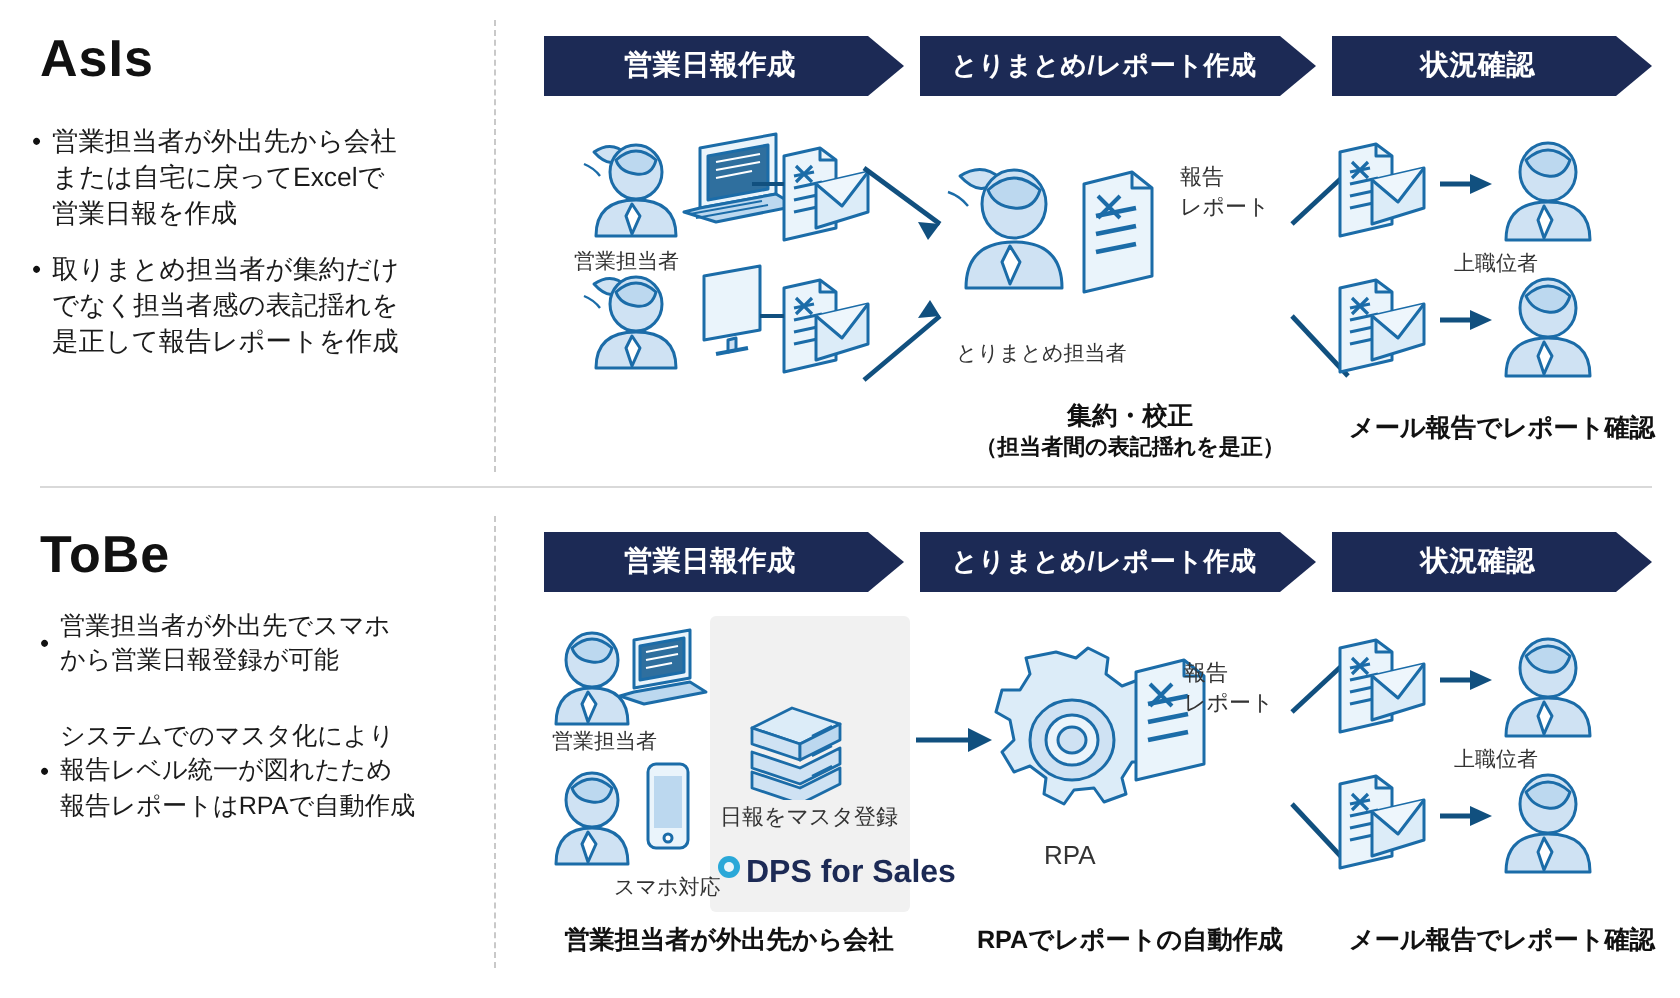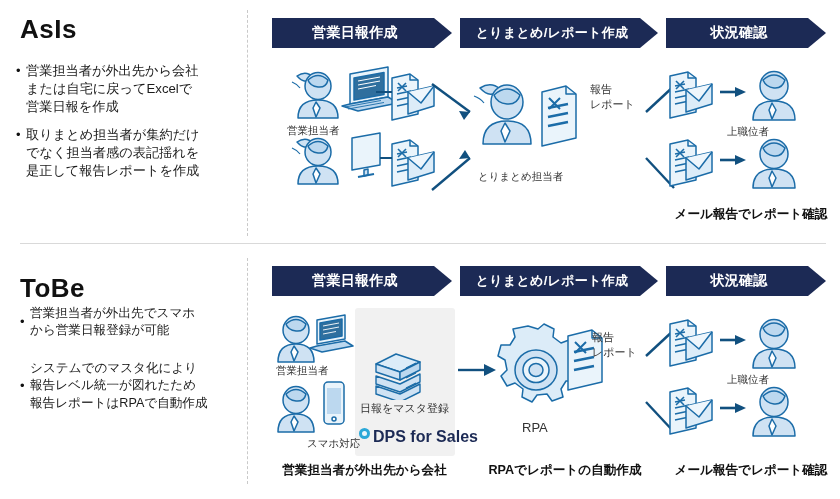--- a/index.html
+++ b/index.html
@@ -195,20 +195,22 @@
         <path d="M0 10 l24 -6 l10 8 l0 44 l-34 8 z" fill="#eaf4fb"></path>
         <path d="M24 4 l0 8 l10 0"></path>
         <path d="M6 26 l20 -4 M6 35 l20 -4 M6 44 l20 -4" stroke-width="2.4"></path>
         <path d="M7 16 l11 11 M18 16 l-11 11" stroke-width="2" stroke="#1b6ca8"></path>
       </g>
     </g>
   </svg>
   <div class="lbl" style="left:478px; top:170px;">とりまとめ担当者</div>
   <div class="lbl" style="left:590px; top:82px; line-height:1.35; white-space:pre-line; font-size:11px;">報告
 レポート</div>
+  <div class="caption" style="left:470px; top:200px; width:190px;">集約・校正</div>
+  <div class="caption sub" style="left:470px; top:216px; width:190px;">（担当者間の表記揺れを是正）</div>
 
   <svg class="ico" style="left:644px; top:78px;" width="44" height="120" viewBox="0 0 44 120">
     <g stroke="#11507f" stroke-width="2.4" fill="none">
       <path d="M2 34 L30 8"></path>
       <path d="M2 80 L30 110"></path>
     </g>
   </svg>
 
   <svg class="ico" style="left:668px; top:62px;" width="160" height="132" viewBox="0 0 160 132">
     <g fill="none" stroke="#1b6ca8" stroke-width="1.5" stroke-linejoin="round">
@@ -241,21 +243,21 @@
       <path d="M78 98 l-11 -5 l0 10 z" fill="#11507f" stroke="none"></path>
       <ellipse cx="106" cy="92" rx="14" ry="14.5" fill="#cfe2f3"></ellipse>
       <path d="M95 86 q11 -10 22 0 q-3 9 -11 8 q-8 -1 -11 -8 z" fill="#bcd8ef"></path>
       <path d="M85 126 q0 -19 21 -19 q21 0 21 19 z" fill="#cfe2f3"></path>
       <path d="M104 109 l4 7 l-4 9 l-3 -9 z" fill="#ffffff"></path>
     </g>
   </svg>
   <div class="lbl" style="left:727px; top:125px;">上職位者</div>
   <div class="caption" style="left:666px; top:206px; width:170px;">メール報告でレポート確認</div>
 
-  <div class="panel-title" style="left:20px; top:273px; font-size:26px;">ToBe</div>
+  <div class="panel-title" style="left:20px; top:262px; font-size:26px;">ToBe</div>
 
   <div class="bullets tobe" style="left:20px; top:305px; width:225px;">
     <div class="bullet">
       <span class="dot">•</span>
       <span class="btext">営業担当者が外出先でスマホ
 から営業日報登録が可能</span>
     </div>
     <div class="bullet">
       <span class="dot">•</span>
       <span class="btext">システムでのマスタ化により

